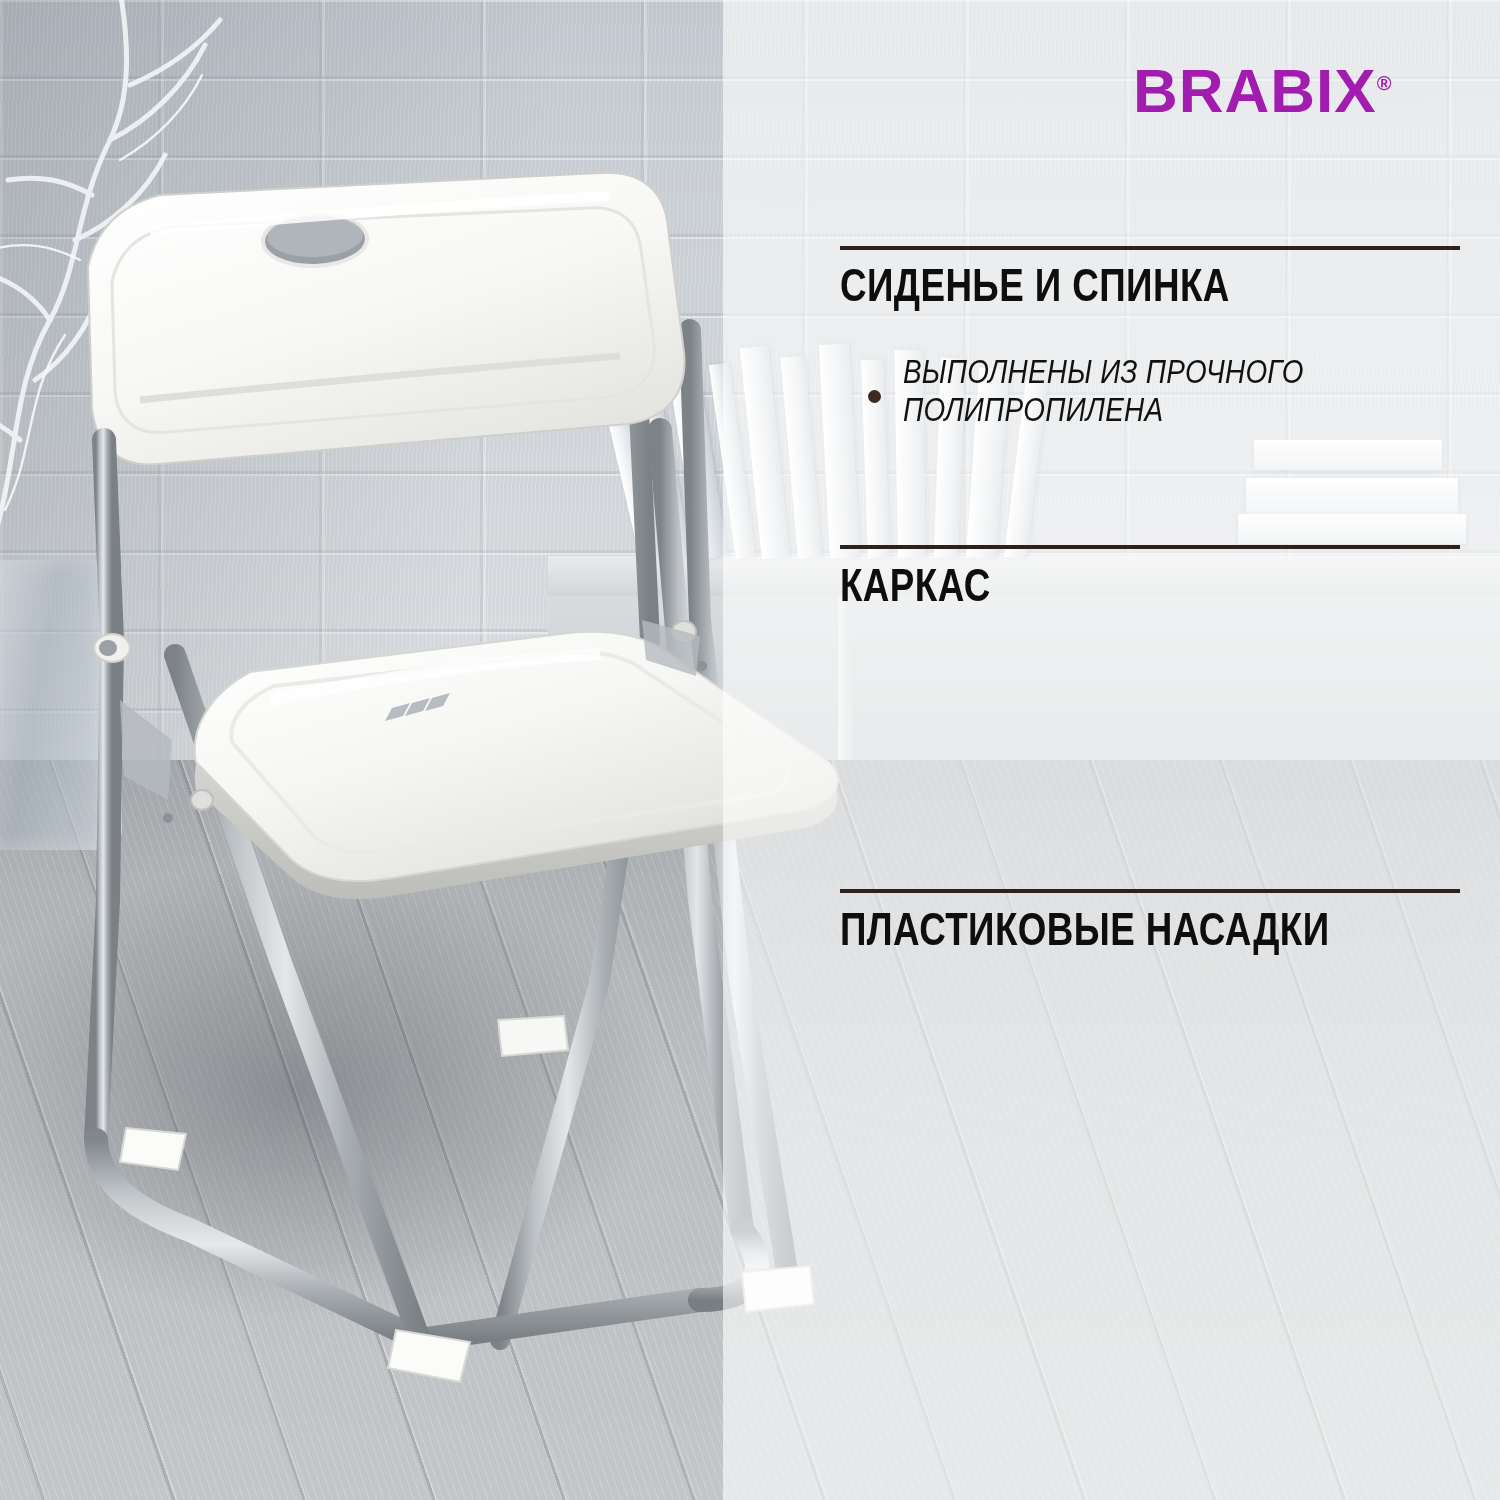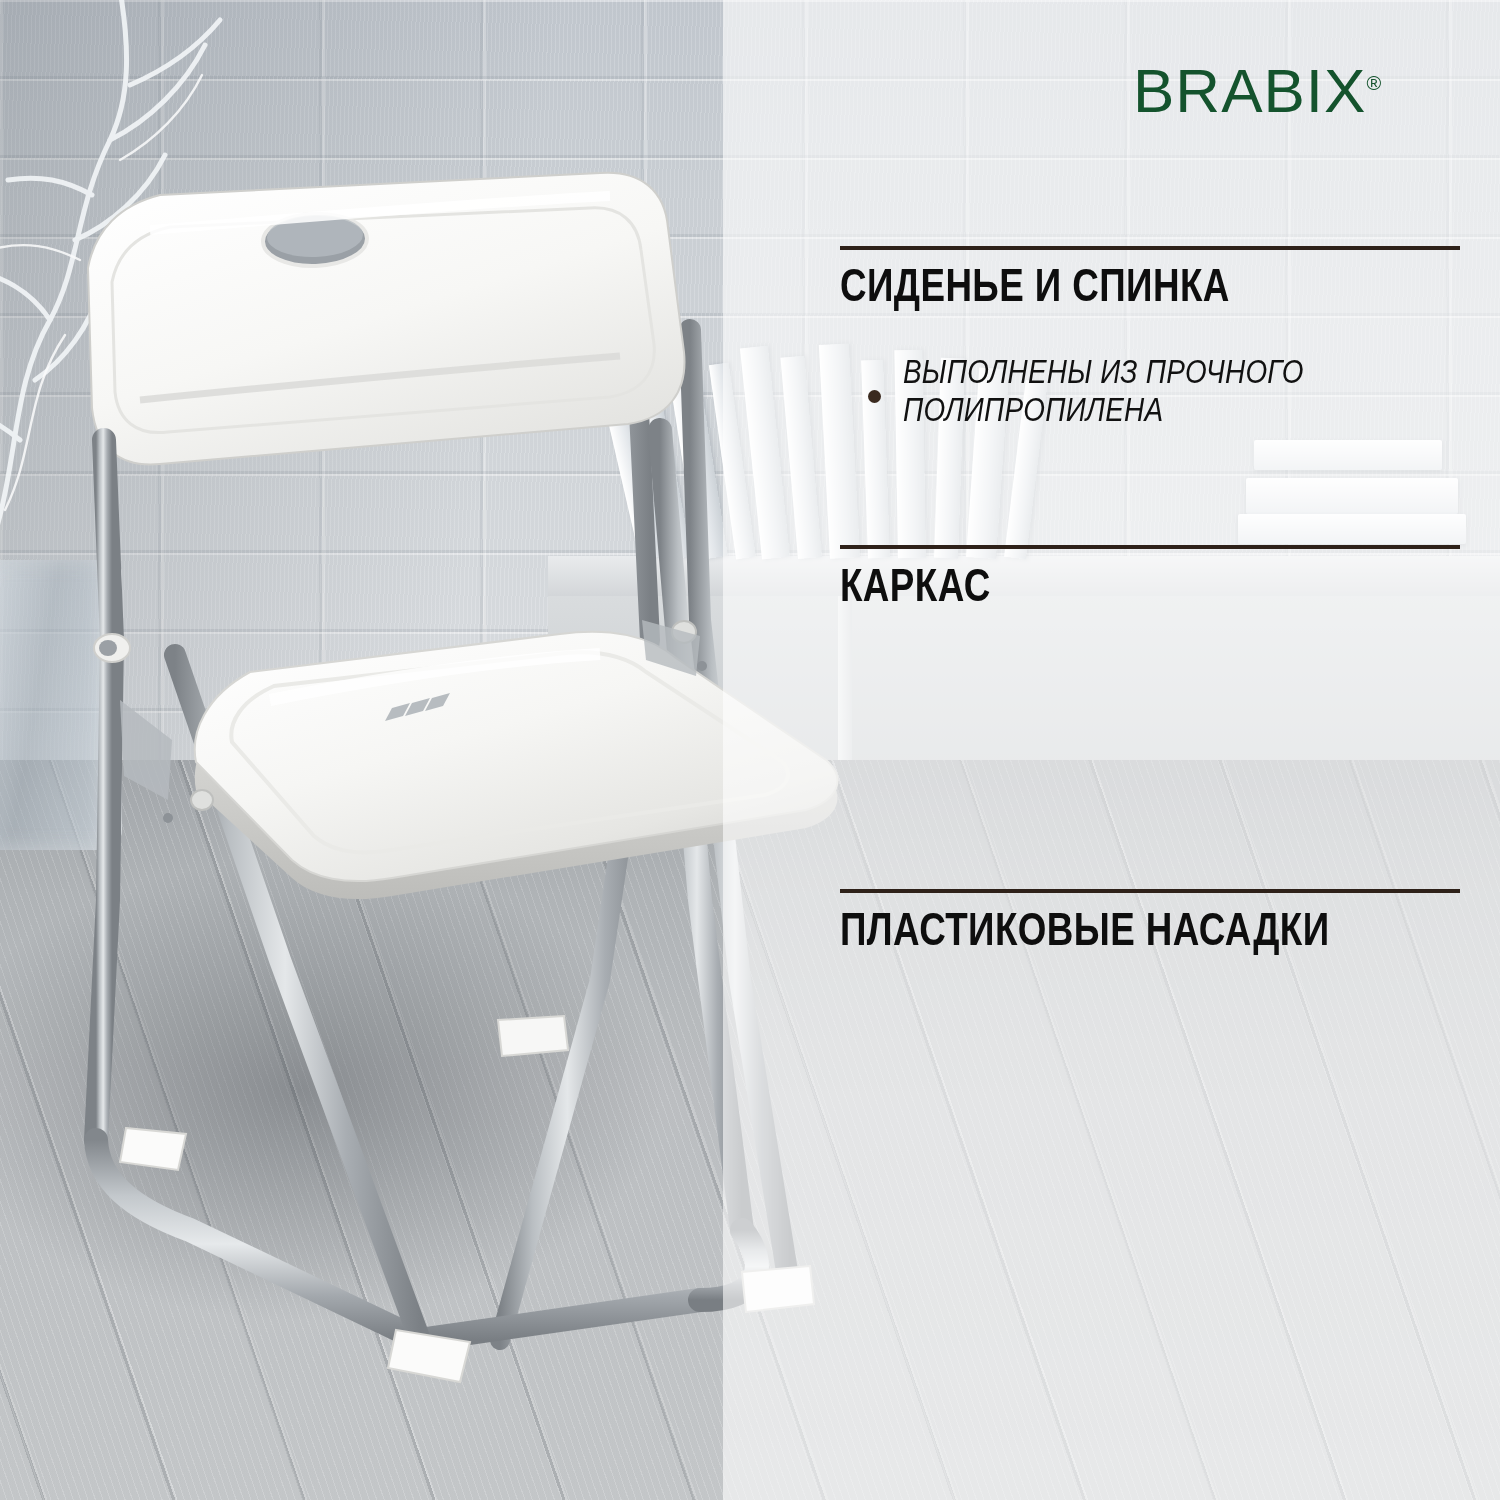--- a/index.html
+++ b/index.html
@@ -113,21 +113,21 @@
     background:rgba(255,255,255,0.60);
   }
 
   
   .chair{position:absolute;left:0;top:0;width:900px;height:1500px;}
 
   
   .panel{position:absolute;left:0;top:0;width:1500px;height:1500px;}
   .logo{
     position:absolute;left:1133px;top:55px;
-    font-size:62px;font-weight:normal;letter-spacing:1px;color:#14532d;
+    font-size:62px;font-weight:bold;letter-spacing:1px;color:#a21caf;
     font-family:"Liberation Sans", sans-serif;
   }
   .logo .reg{font-size:20px;vertical-align:super;letter-spacing:0;}
 
   .rule{position:absolute;height:4px;background:#2e2119;left:840px;width:620px;}
 
   .head{
     position:absolute;left:840px;color:#0e0e0e;
     font-weight:bold;font-size:46px;line-height:1;
     letter-spacing:.5px;

